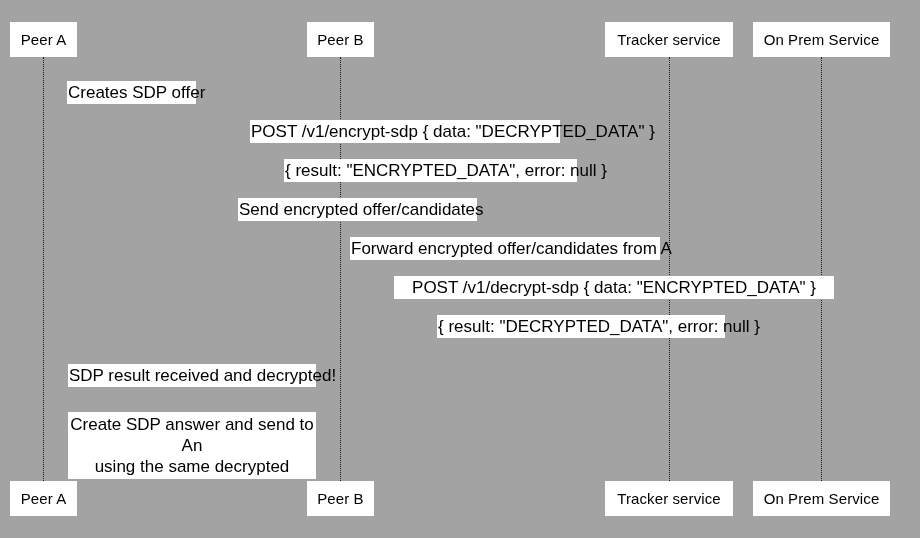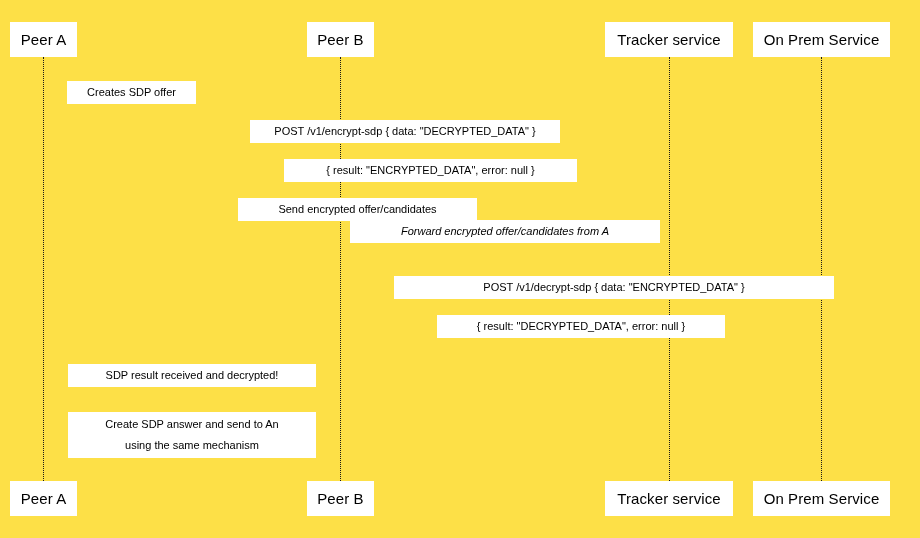--- a/index.html
+++ b/index.html
@@ -8,21 +8,21 @@
     padding: 0;
     background: #000000;
   }
   body {
     font-family: "Liberation Sans", sans-serif;
   }
   #canvas {
     position: relative;
     width: 920px;
     height: 538px;
-    background: #fde047;
+    background: #a3a3a3;
     overflow: hidden;
   }
   
   .lifeline {
     position: absolute;
     top: 57px;
     width: 0;
     height: 424px;
     border-left: 1px dotted #1a1a1a;
   }
@@ -40,21 +40,21 @@
     font-size: 15px;
     line-height: 1;
     white-space: nowrap;
     letter-spacing: 0.1px;
   }
   
   .msg {
     position: absolute;
     background: #ffffff;
     color: #000000;
-    font-size: 11px;
+    font-size: 17px;
     line-height: 19px;
     white-space: nowrap;
     padding: 2px 1px 2px 1px;
     box-sizing: border-box;
     text-align: center;
   }
   .msg.two-line {
     white-space: normal;
     width: 248px;
     line-height: 21px;
@@ -77,31 +77,31 @@
   <div class="participant" style="left:753px; top:22px; width:137px;">On Prem Service</div>
 
   <div class="msg" style="left:67px; top:81px; width:129px;">Creates SDP offer</div>
 
   <div class="msg" style="left:250px; top:120px; width:310px;">POST /v1/encrypt-sdp { data: "DECRYPTED_DATA" }</div>
 
   <div class="msg" style="left:284px; top:159px; width:293px;">{ result: "ENCRYPTED_DATA", error: null }</div>
 
   <div class="msg" style="left:238px; top:198px; width:239px;">Send encrypted offer/candidates</div>
 
-  <div class="msg" style="left:350px; top:220px; width:310px;font-style:italic;">Forward encrypted offer/candidates from A</div>
+  <div class="msg" style="left:350px; top:237px; width:310px;">Forward encrypted offer/candidates from A</div>
 
   <div class="msg" style="left:394px; top:276px; width:440px;">POST /v1/decrypt-sdp { data: "ENCRYPTED_DATA" }</div>
 
   <div class="msg" style="left:437px; top:315px; width:288px;">{ result: "DECRYPTED_DATA", error: null }</div>
 
   <div class="msg" style="left:68px; top:364px; width:248px;">SDP result received and decrypted!</div>
 
   <div class="msg two-line" style="left:68px; top:412px;">
     <span class="l1">Create SDP answer and send to An</span>
-    <span class="l2">using the same mechanism</span>
+    <span class="l2">using the same decrypted</span>
   </div>
 
   <div class="participant" style="left:10px; top:481px; width:67px;">Peer A</div>
   <div class="participant" style="left:307px; top:481px; width:67px;">Peer B</div>
   <div class="participant" style="left:605px; top:481px; width:128px;">Tracker service</div>
   <div class="participant" style="left:753px; top:481px; width:137px;">On Prem Service</div>
 
 </div>
 
 </body></html>

